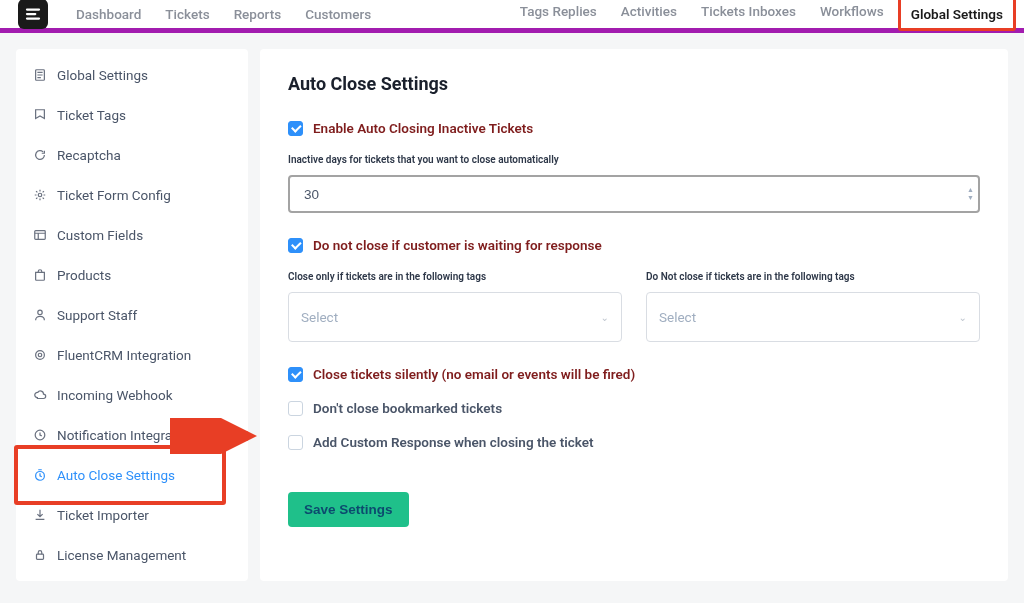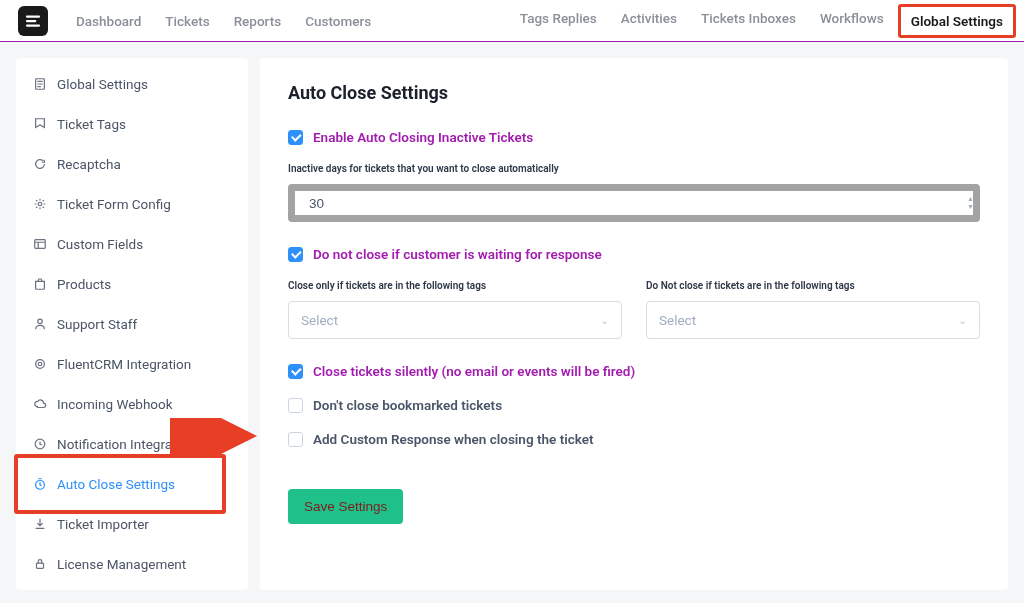--- a/index.html
+++ b/index.html
@@ -6,23 +6,23 @@
     body {
       font-family: -apple-system, BlinkMacSystemFont, "Segoe UI", Roboto, sans-serif;
       background: #f5f6f7;
       color: #2d3748;
       font-size: 14px;
     }
     .topnav {
       display: flex;
       align-items: center;
       background: #fff;
-      height: 42px;
+      height: 33px;
       padding: 0 18px;
-      border-bottom: 1px solid #a21caf;
+      border-bottom: 5px solid #a21caf;
     }
     .logo {
       width: 30px;
       height: 30px;
       background: #1a1a1a;
       border-radius: 6px;
       display: flex;
       align-items: center;
       justify-content: center;
       margin-right: 28px;
@@ -130,36 +130,36 @@
       width: 4px;
       height: 7px;
       border: solid white;
       border-width: 0 2px 2px 0;
       transform: rotate(45deg) translate(-0.5px, -1px);
     }
     .checkbox-label {
       font-size: 13.5px;
       font-weight: 600;
     }
-    .checkbox-label.blue { color: #a21caf; }
+    .checkbox-label.blue { color: #7f1d1d; }
     .checkbox-label.gray { color: #4a5568; }
     .field-label {
       font-size: 10px;
       font-weight: 600;
       color: #2d3748;
       margin-bottom: 10px;
     }
     .num-input-wrap {
       position: relative;
       margin-bottom: 24px;
     }
     .num-input {
       width: 100%;
       height: 38px;
-      border: 7px solid #a3a3a3;
+      border: 2px solid #a3a3a3;
       border-radius: 4px;
       padding: 0 28px 0 14px;
       font-size: 13.5px;
       color: #4a5568;
     }
     .stepper {
       position: absolute;
       right: 6px;
       top: 50%;
       transform: translateY(-50%);
@@ -170,40 +170,40 @@
       font-size: 7px;
       line-height: 7px;
     }
     .two-col {
       display: flex;
       gap: 24px;
       margin-bottom: 24px;
     }
     .col { flex: 1; }
     .select-box {
-      height: 38px;
+      height: 50px;
       border: 1px solid #d9dde3;
       border-radius: 4px;
       display: flex;
       align-items: center;
       justify-content: space-between;
       padding: 0 12px;
       color: #a0aec0;
       font-size: 13.5px;
       cursor: pointer;
     }
     .chev { font-size: 10px; color: #bfc6cf; }
     .save-btn {
       background: #1fc08a;
-      color: #7f1d1d;
+      color: #0c4a6e;
       border: none;
       border-radius: 4px;
       padding: 10px 16px;
       font-size: 13.5px;
-      font-weight: 400;
+      font-weight: 700;
       cursor: pointer;
     }
     .arrow-annotation {
       position: absolute;
       left: 170px;
       top: 418px;
       pointer-events: none;
     }
     .page-wrap { position: relative; }
   </style>

